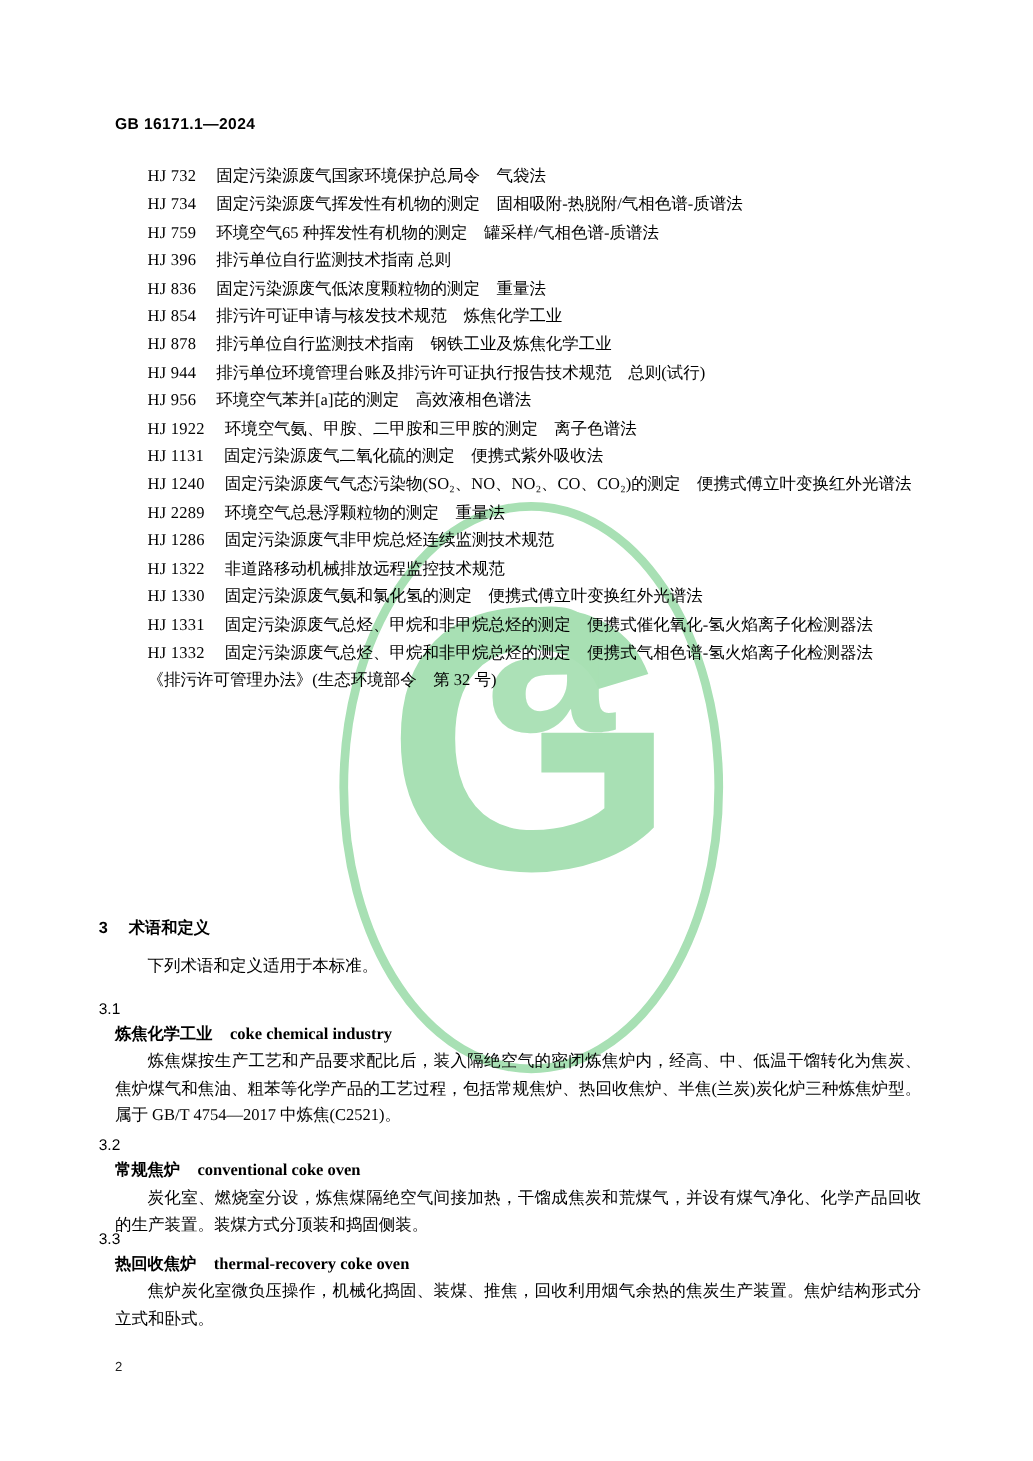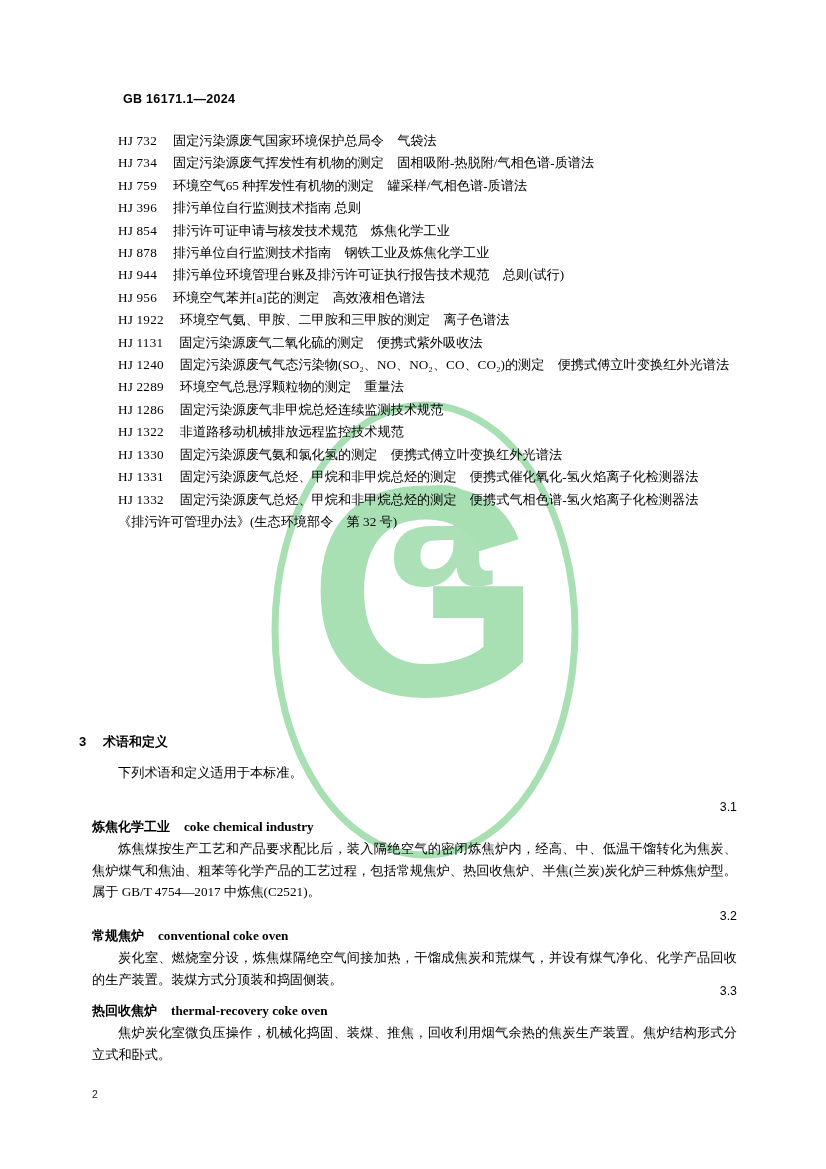--- a/index.html
+++ b/index.html
@@ -36,21 +36,20 @@
 
   
   .header {
     position: absolute;
     left: 92px;
     top: 92px;
     font-family: "Liberation Sans", sans-serif;
     font-weight: bold;
     font-size: 12.5px;
     letter-spacing: 0.3px;
-    margin-left: 31px;
   }
 
   
   .stdlist {
     position: absolute;
     left: 92px;
     top: 130px;
     width: 645px;
     font-size: 13.2px;
     line-height: 22.4px;
@@ -92,21 +91,20 @@
   
   .term {
     position: absolute;
     left: 79px;
     width: 658px;
   }
   .term-num {
     font-family: "Liberation Sans", sans-serif;
     font-size: 12.4px;
     line-height: 18px;
-    text-align: right;
   }
   .term-title {
     font-family: "Liberation Sans", sans-serif;
     font-weight: bold;
     font-size: 13px;
     line-height: 22px;
     padding-left: 13px;
   }
   .term-title .en {
     font-family: "Liberation Serif", serif;
@@ -163,20 +161,23 @@
       <div class="stdrow">
         <span class="code">HJ 734</span><span class="gap-m"></span><span>固定污染源废气</span><span>挥发性有机物的测定　固相吸附-热脱附/气相色谱-质谱法</span>
       </div>
       <div class="stdrow">
         <span class="code">HJ 759</span><span class="gap-m"></span><span>环境空气</span><span>65 种挥发性有机物的测定　罐采样/气相色谱-质谱法</span>
       </div>
       <div class="stdrow">
         <span class="code">HJ 396</span><span class="gap-m"></span><span>排污单位自行监测技术指南 总则</span><span></span>
       </div>
       <div class="stdrow">
+        <span class="code">HJ 836</span><span class="gap-m"></span><span>固定污染源废气</span><span>低浓度颗粒物的测定　重量法</span>
+      </div>
+      <div class="stdrow">
         <span class="code">HJ 854</span><span class="gap-m"></span><span>排污许可证申请与核发技术规范　炼焦化学工业</span><span></span>
       </div>
       <div class="stdrow">
         <span class="code">HJ 878</span><span class="gap-m"></span><span>排污单位自行监测技术指南　钢铁工业及炼焦化学工业</span><span></span>
       </div>
       <div class="stdrow">
         <span class="code">HJ 944</span><span class="gap-m"></span><span>排污单位环境管理台账及排污许可证执行报告技术规范　总则(试行)</span><span></span>
       </div>
       <div class="stdrow">
         <span class="code">HJ 956</span><span class="gap-m"></span><span>环境空气</span><span>苯并[a]芘的测定　高效液相色谱法</span>

